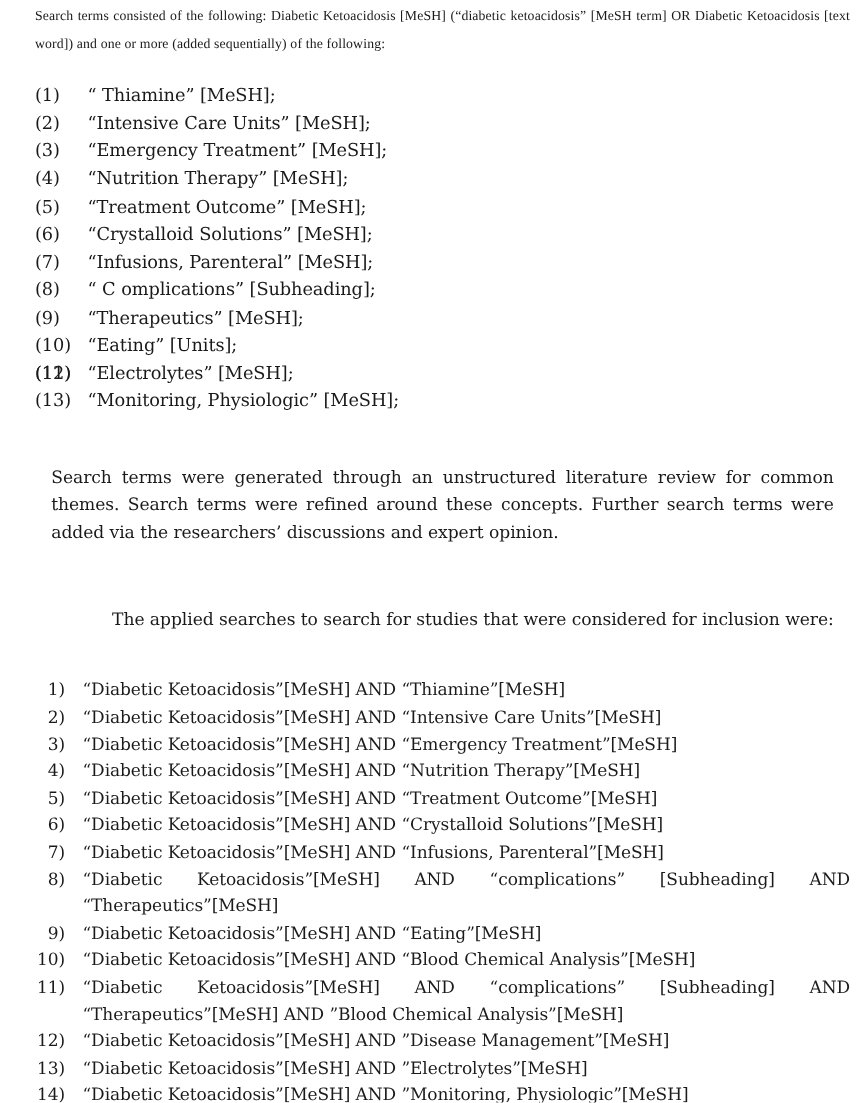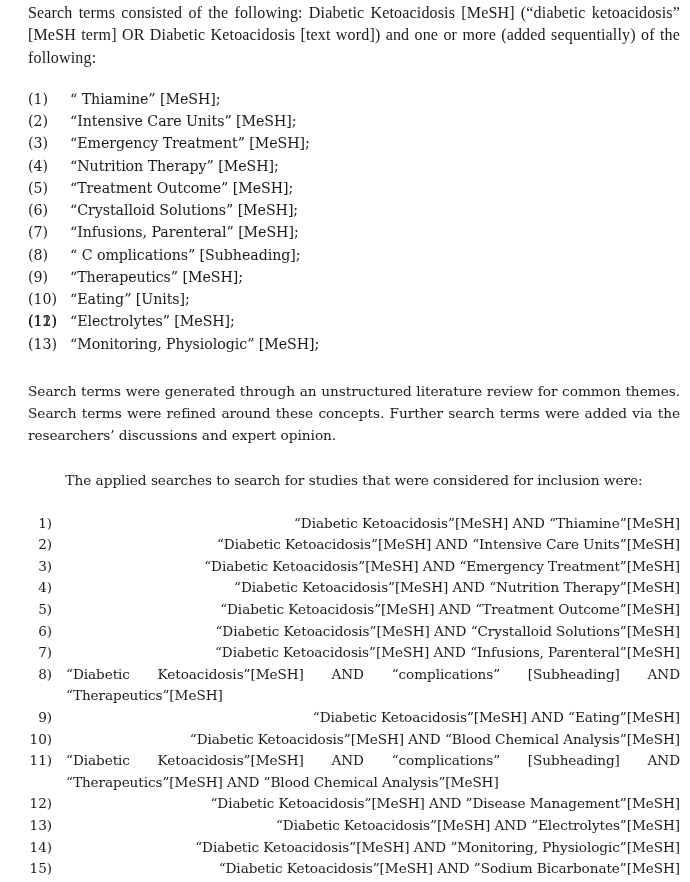--- a/index.html
+++ b/index.html
@@ -21,42 +21,42 @@
   .page {
     position: absolute;
     left: 28px;
     top: 0px;
     width: 652px;
   }
 
   
   .para-times {
     font-family: "Liberation Serif", "DejaVu Serif", serif;
-    font-size: 16px;
+    font-size: 11px;
     line-height: 22.3px;
     text-align: justify;
     text-justify: inter-word;
     margin: 0;
     padding-top: 2px;
     letter-spacing: 0.01em;
   }
 
   
   .para-book {
     font-family: "DejaVu Serif", "Liberation Serif", serif;
     font-size: 13.7px;
     line-height: 22.2px;
     text-align: justify;
     text-justify: inter-word;
-    margin: 0;
+    margin: 13px;
     letter-spacing: -0.003em;
   }
 
   .para-book.nojust {
-    text-align: center;
+    text-align: right;
   }
 
   
   .list-paren {
     margin: 0;
     padding: 0;
     list-style: none;
     font-family: "DejaVu Serif", "Liberation Serif", serif;
     font-size: 14.2px;
     line-height: 22.25px;
@@ -93,21 +93,20 @@
   }
   .list-plain > li .marker {
     position: absolute;
     left: 0;
     top: 0;
     width: 24px;
     text-align: right;
   }
   .list-plain > li .body {
     display: block;
-    text-align: right;
   }
   .list-plain > li.wrap .body {
     text-align: justify;
     text-justify: inter-word;
   }
   .list-plain > li.nowrap .body {
     white-space: pre;
   }
   .gap-md  { height: 19px; }
   .gap-lg  { height: 22px; }

